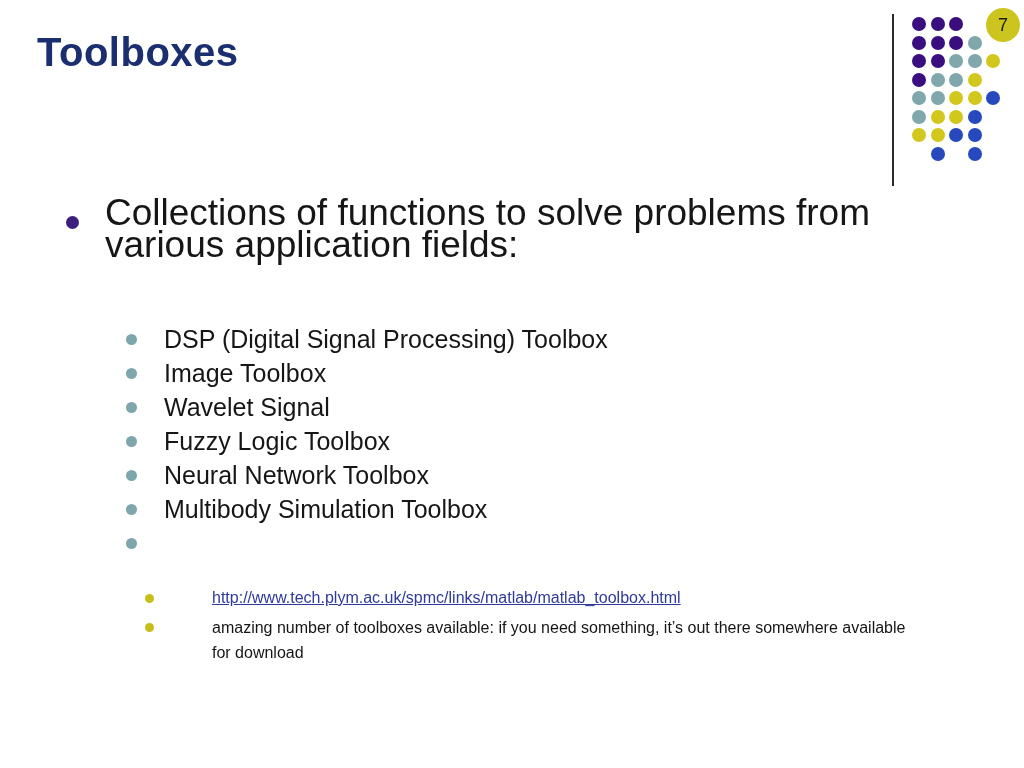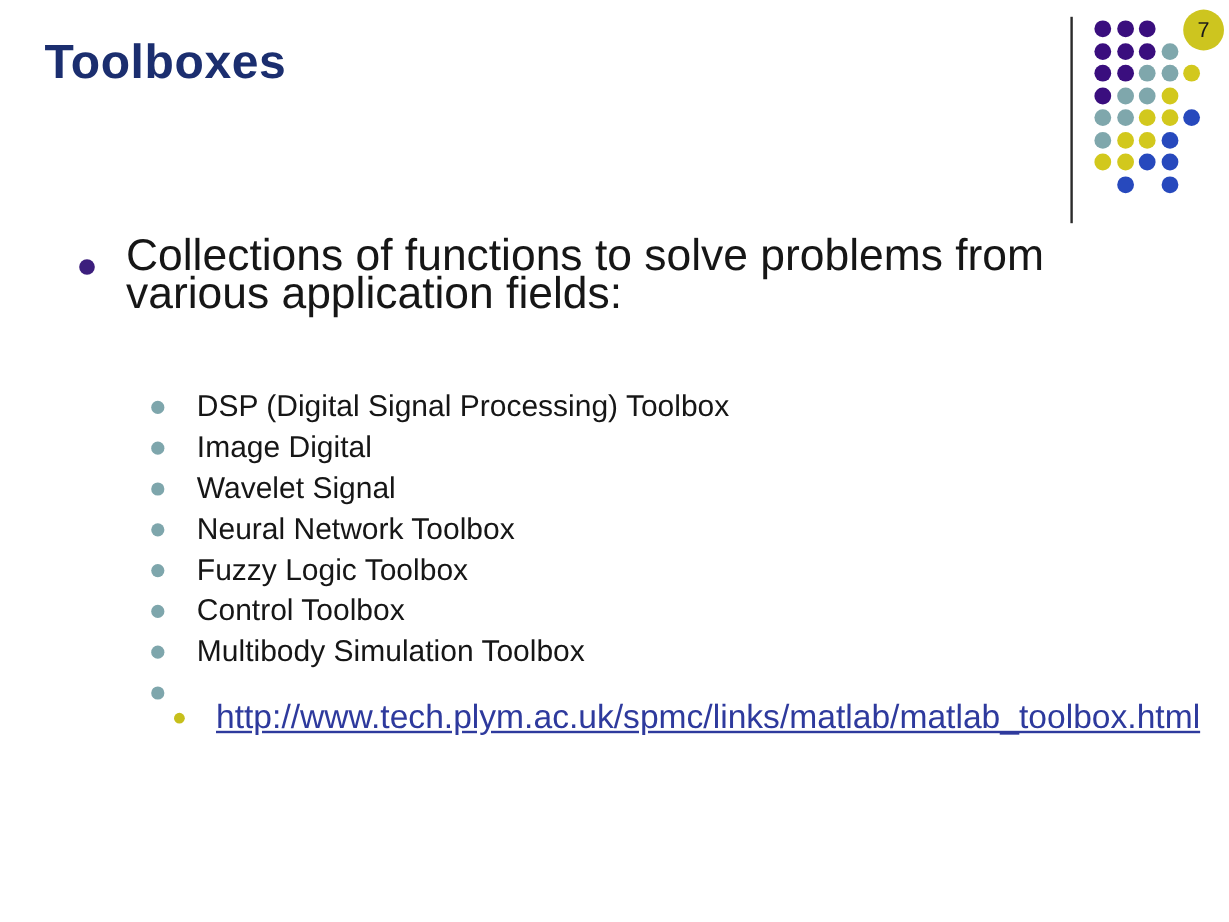--- a/index.html
+++ b/index.html
@@ -101,22 +101,23 @@
 
   
   .l3-list {
     position: absolute;
     left: 145px; top: 584px;
     margin: 0; padding: 0;
     list-style: none;
   }
   .l3-item {
     display: flex;
-    font-size: 28px;
+    font-size: 16px;
     color: var(--text, #161616);
+    gap: 32px;
   }
   .l3-item.link-row {
     align-items: center;
     height: 28px;
   }
   .b3 {
     flex: none;
     width: 9px; height: 9px;
     border-radius: 50%;
     background: var(--bullet3, #C6BF1B);
@@ -189,53 +190,53 @@
 
   <ul class="l2-list">
 
       <li class="l2-item">
         <span class="b2"></span>
         <span class="l2-text">DSP (Digital Signal Processing) Toolbox</span>
       </li>
 
       <li class="l2-item">
         <span class="b2"></span>
-        <span class="l2-text">Image Digital</span>
+        <span class="l2-text">Image Toolbox</span>
       </li>
 
       <li class="l2-item">
         <span class="b2"></span>
         <span class="l2-text">Wavelet Signal</span>
       </li>
 
       <li class="l2-item">
         <span class="b2"></span>
+        <span class="l2-text">Fuzzy Logic Toolbox</span>
+      </li>
+
+      <li class="l2-item">
+        <span class="b2"></span>
         <span class="l2-text">Neural Network Toolbox</span>
       </li>
 
-      <li class="l2-item">
-        <span class="b2"></span>
-        <span class="l2-text">Fuzzy Logic Toolbox</span>
-      </li>
-
-      <li class="l2-item">
-        <span class="b2"></span>
-        <span class="l2-text">Control Toolbox</span>
-      </li>
 
       <li class="l2-item">
         <span class="b2"></span>
         <span class="l2-text">Multibody Simulation Toolbox</span>
       </li>
 
       <li class="l2-item">
         <span class="b2"></span>
       </li>
     </ul>
 
   <ul class="l3-list">
     <li class="l3-item link-row">
       <span class="b3"></span>
       <a class="slide-link" href="#">http://www.tech.plym.ac.uk/spmc/links/matlab/matlab_toolbox.html</a>
     </li>
+    <li class="l3-item note-row">
+      <span class="b3"></span>
+      <span class="note-text">amazing number of toolboxes available: if you need something, it’s out there somewhere available for download</span>
+    </li>
   </ul>
 
 </div>
 
 </body></html>

